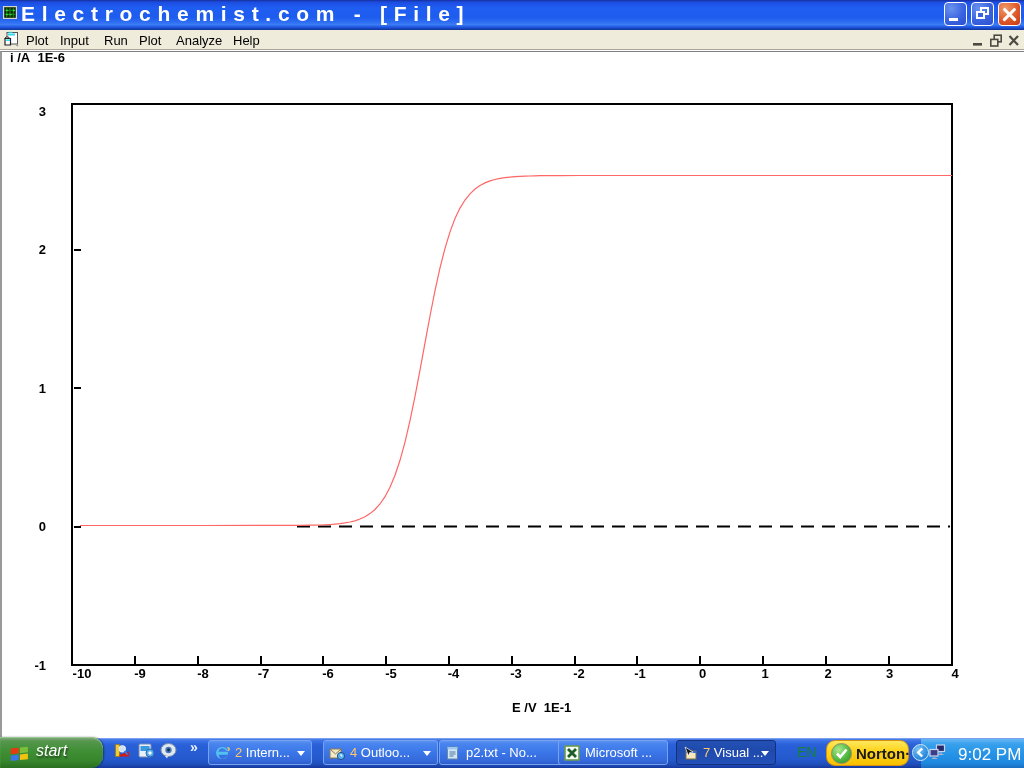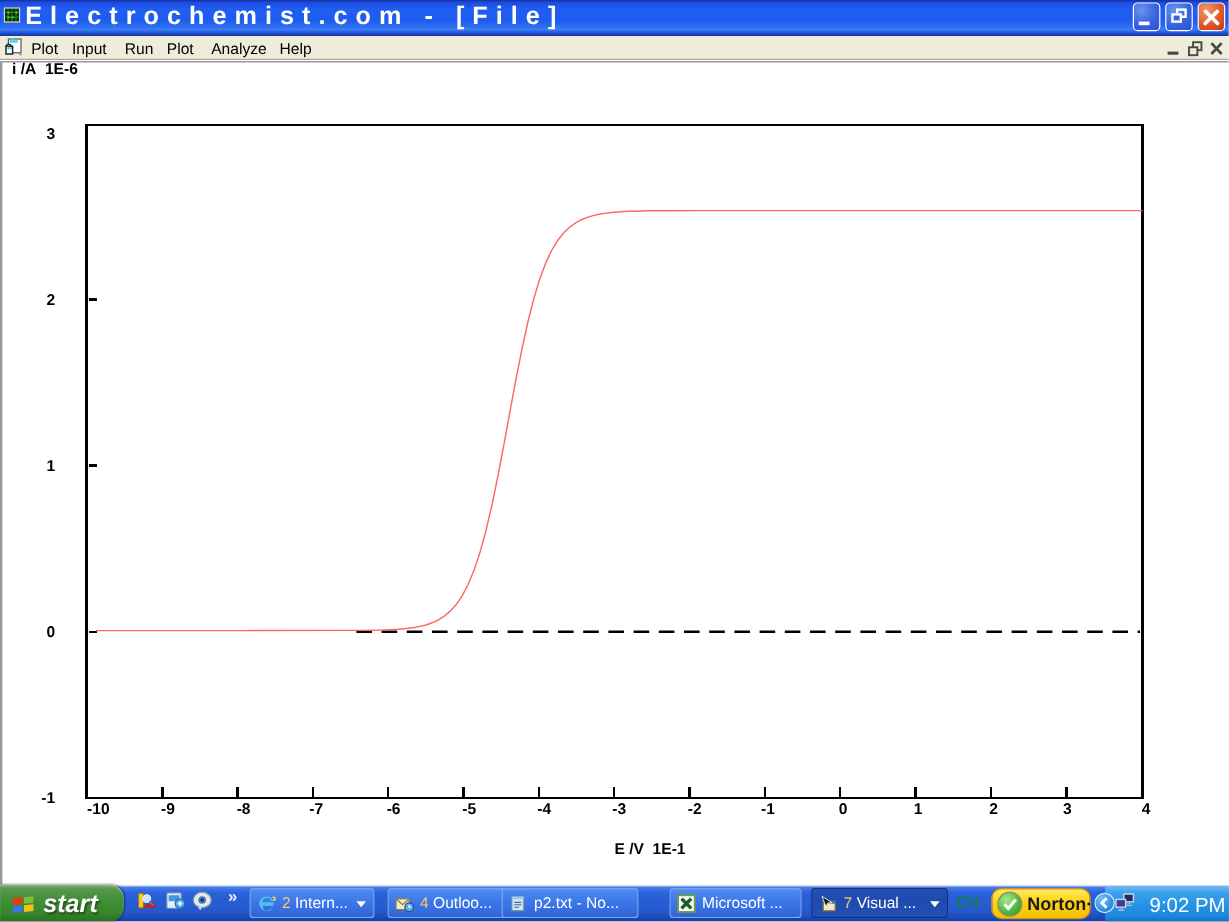--- a/index.html
+++ b/index.html
@@ -24,21 +24,21 @@
 #mdiicon{position:absolute;left:4px;top:31px;width:16px;height:16px}
 .mdibtn{position:absolute;top:32px;width:16px;height:16px;background:#efecdc;color:#444;font-size:11px;text-align:center;line-height:14px}
 
 #client{position:absolute;left:0;top:51px;width:1024px;height:687px;background:#fff;border-left:2px solid #999;border-top:1px solid #808080}
 
 #taskbar{position:absolute;left:0;top:738px;width:1024px;height:30px;
  background:linear-gradient(180deg,#4c80e8 0%,#3a70e4 8%,#2a60d8 20%,#2459ce 70%,#1e4db8 88%,#15379c 100%);border-top:1px solid #7b9ff0}
 #startbtn{position:absolute;left:0;top:737px;width:103px;height:31px;border-radius:0 12px 12px 0;
  background:linear-gradient(180deg,#86a887 0%,#55964d 14%,#3f8f35 45%,#37852c 78%,#2a6f20 100%);
  box-shadow:inset 0 1px 1px #9cc98f, 1px 0 2px rgba(0,0,0,.4)}
-#startbtn .stxt{position:absolute;left:36px;top:5px;color:#fff;font-size:21px;font-weight:bold;font-style:italic;text-shadow:1px 2px 2px rgba(0,0,0,.5)}
+#startbtn .stxt{position:absolute;left:36px;top:5px;color:#fff;font-size:16px;font-weight:normal;font-style:italic;text-shadow:1px 2px 2px rgba(0,0,0,.5)}
 .tbtn{position:absolute;top:740px;height:25px;border-radius:3px;background:linear-gradient(180deg,#5b93f2 0%,#4985ef 12%,#3b76e8 50%,#3468da 88%,#2c5cc8 100%);border:1px solid #77a2f2;color:#fff;font-size:13px}
 .tbtn .num{color:#ffc66e}
 .tbtn .lbl{color:#fff}
 .tbtn .arr{position:absolute;right:6px;top:10px;width:0;height:0;border-left:4px solid transparent;border-right:4px solid transparent;border-top:5px solid #fff}
 .tbtn.active{background:linear-gradient(180deg,#2451b4 0%,#1f4aad 40%,#2350b8 100%);border:1px solid #16307e}
 .ticon{position:absolute;left:5px;top:4px;width:16px;height:16px}
 .ttext{position:absolute;left:26px;top:4px;white-space:nowrap}
 .ql{position:absolute;top:742px;width:17px;height:17px}
 .qlchev{position:absolute;left:190px;top:739px;color:#e8f0ff;font-size:14px;font-weight:bold}
 #en{position:absolute;left:797px;top:744px;color:#15803d;font-size:14px}
@@ -205,36 +205,36 @@
 <div class="tbtn" style="left:323px;width:115px">
  <svg class="ticon" viewBox="0 0 16 16">
         <rect x="1" y="4" width="11" height="9" fill="#f2e9c8" stroke="#8a7a50"></rect>
         <path d="M1 4 L6.5 9 L12 4" fill="none" stroke="#8a7a50"></path>
         <circle cx="12" cy="11" r="3.6" fill="#58b0f0" stroke="#20508a"></circle>
         <path d="M12 9 v2 h1.6" stroke="#fff" fill="none"></path>
       </svg>
  <span class="ttext"><span class="num">4</span> <span class="lbl">Outloo...</span></span>
       <span class="arr"></span>
     </div>
-<div class="tbtn" style="left:418px;width:114px">
+<div class="tbtn" style="left:439px;width:126px">
  <svg class="ticon" viewBox="0 0 16 16">
         <rect x="2.5" y="2" width="10" height="12" fill="#cfe6f8" stroke="#6a88a8"></rect>
         <rect x="2.5" y="2" width="10" height="2.4" fill="#9ec8ec"></rect>
         <path d="M4.5 7 h6 M4.5 9 h6 M4.5 11 h4" stroke="#4a6a90" stroke-width=".9"></path>
       </svg>
  <span class="ttext"><span class="lbl">p2.txt - No...</span></span>
     </div>
 <div class="tbtn" style="left:558px;width:110px">
  <svg class="ticon" viewBox="0 0 16 16">
         <rect x="1" y="1" width="14" height="14" fill="#f4faf4" stroke="#6a9a50" stroke-width="1.6"></rect>
         <path d="M4 4 L12 12 M12 4 L4 12" stroke="#1e5c28" stroke-width="2.8"></path>
       </svg>
  <span class="ttext"><span class="lbl">Microsoft ...</span></span>
     </div>
-<div class="tbtn active" style="left:676px;width:114px">
+<div class="tbtn active" style="left:676px;width:100px">
  <svg class="ticon" viewBox="0 0 16 16">
         <rect x="4" y="6" width="10" height="8" fill="#f4e8c0" stroke="#807040"></rect>
         <rect x="4" y="6" width="10" height="2" fill="#3a6ad0"></rect>
         <path d="M3 2 l3.5 9 1.2-3.4 3.4-.6z" fill="#111" stroke="#fff" stroke-width=".7"></path>
       </svg>
  <span class="ttext"><span class="num">7</span> <span class="lbl">Visual ...</span></span>
       <span class="arr"></span>
     </div>
 <div id="en">EN</div>
 <div id="norton">

